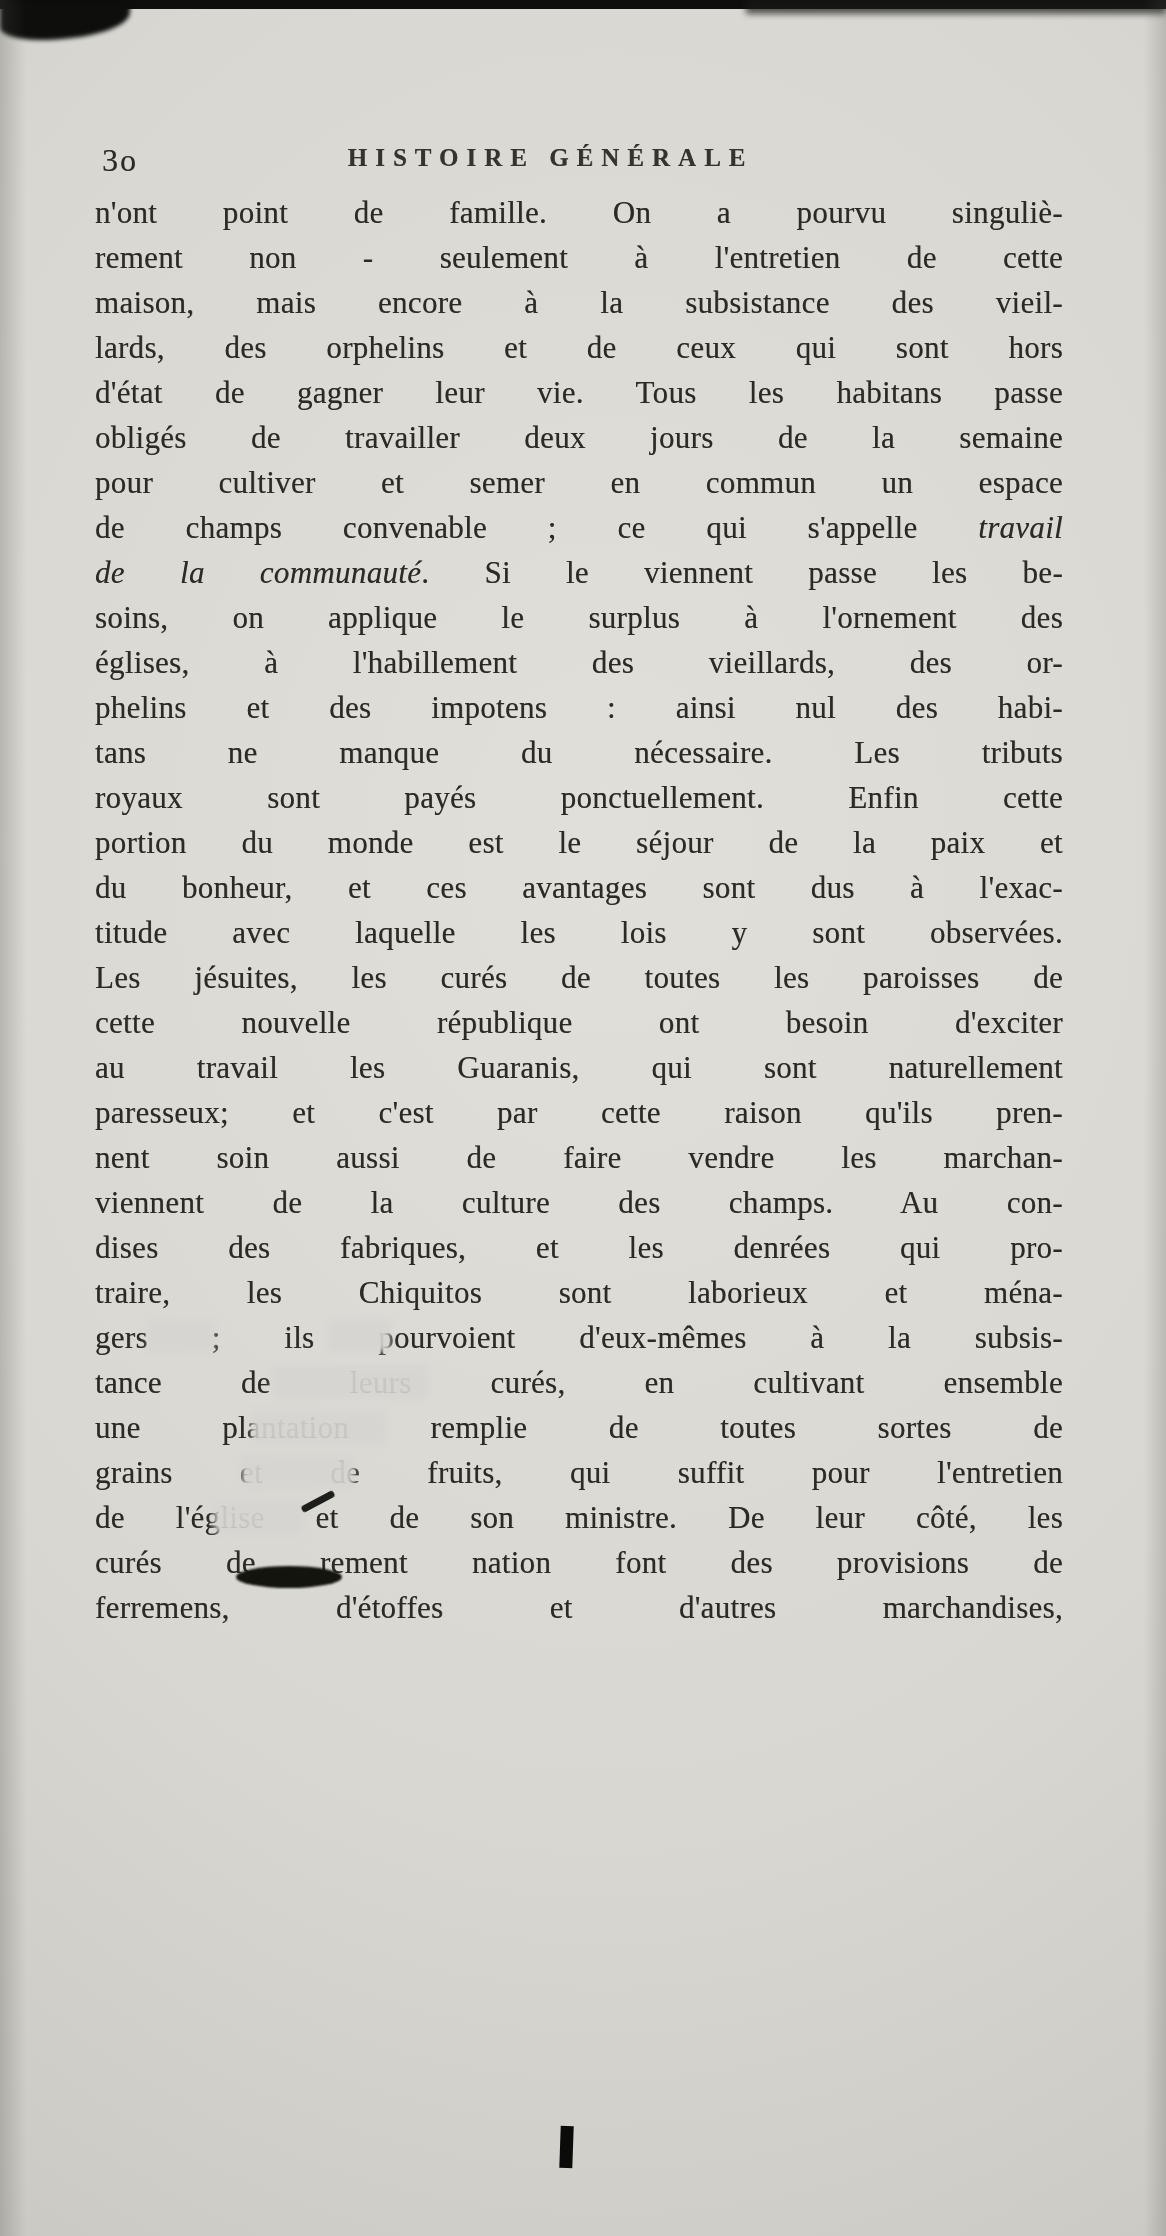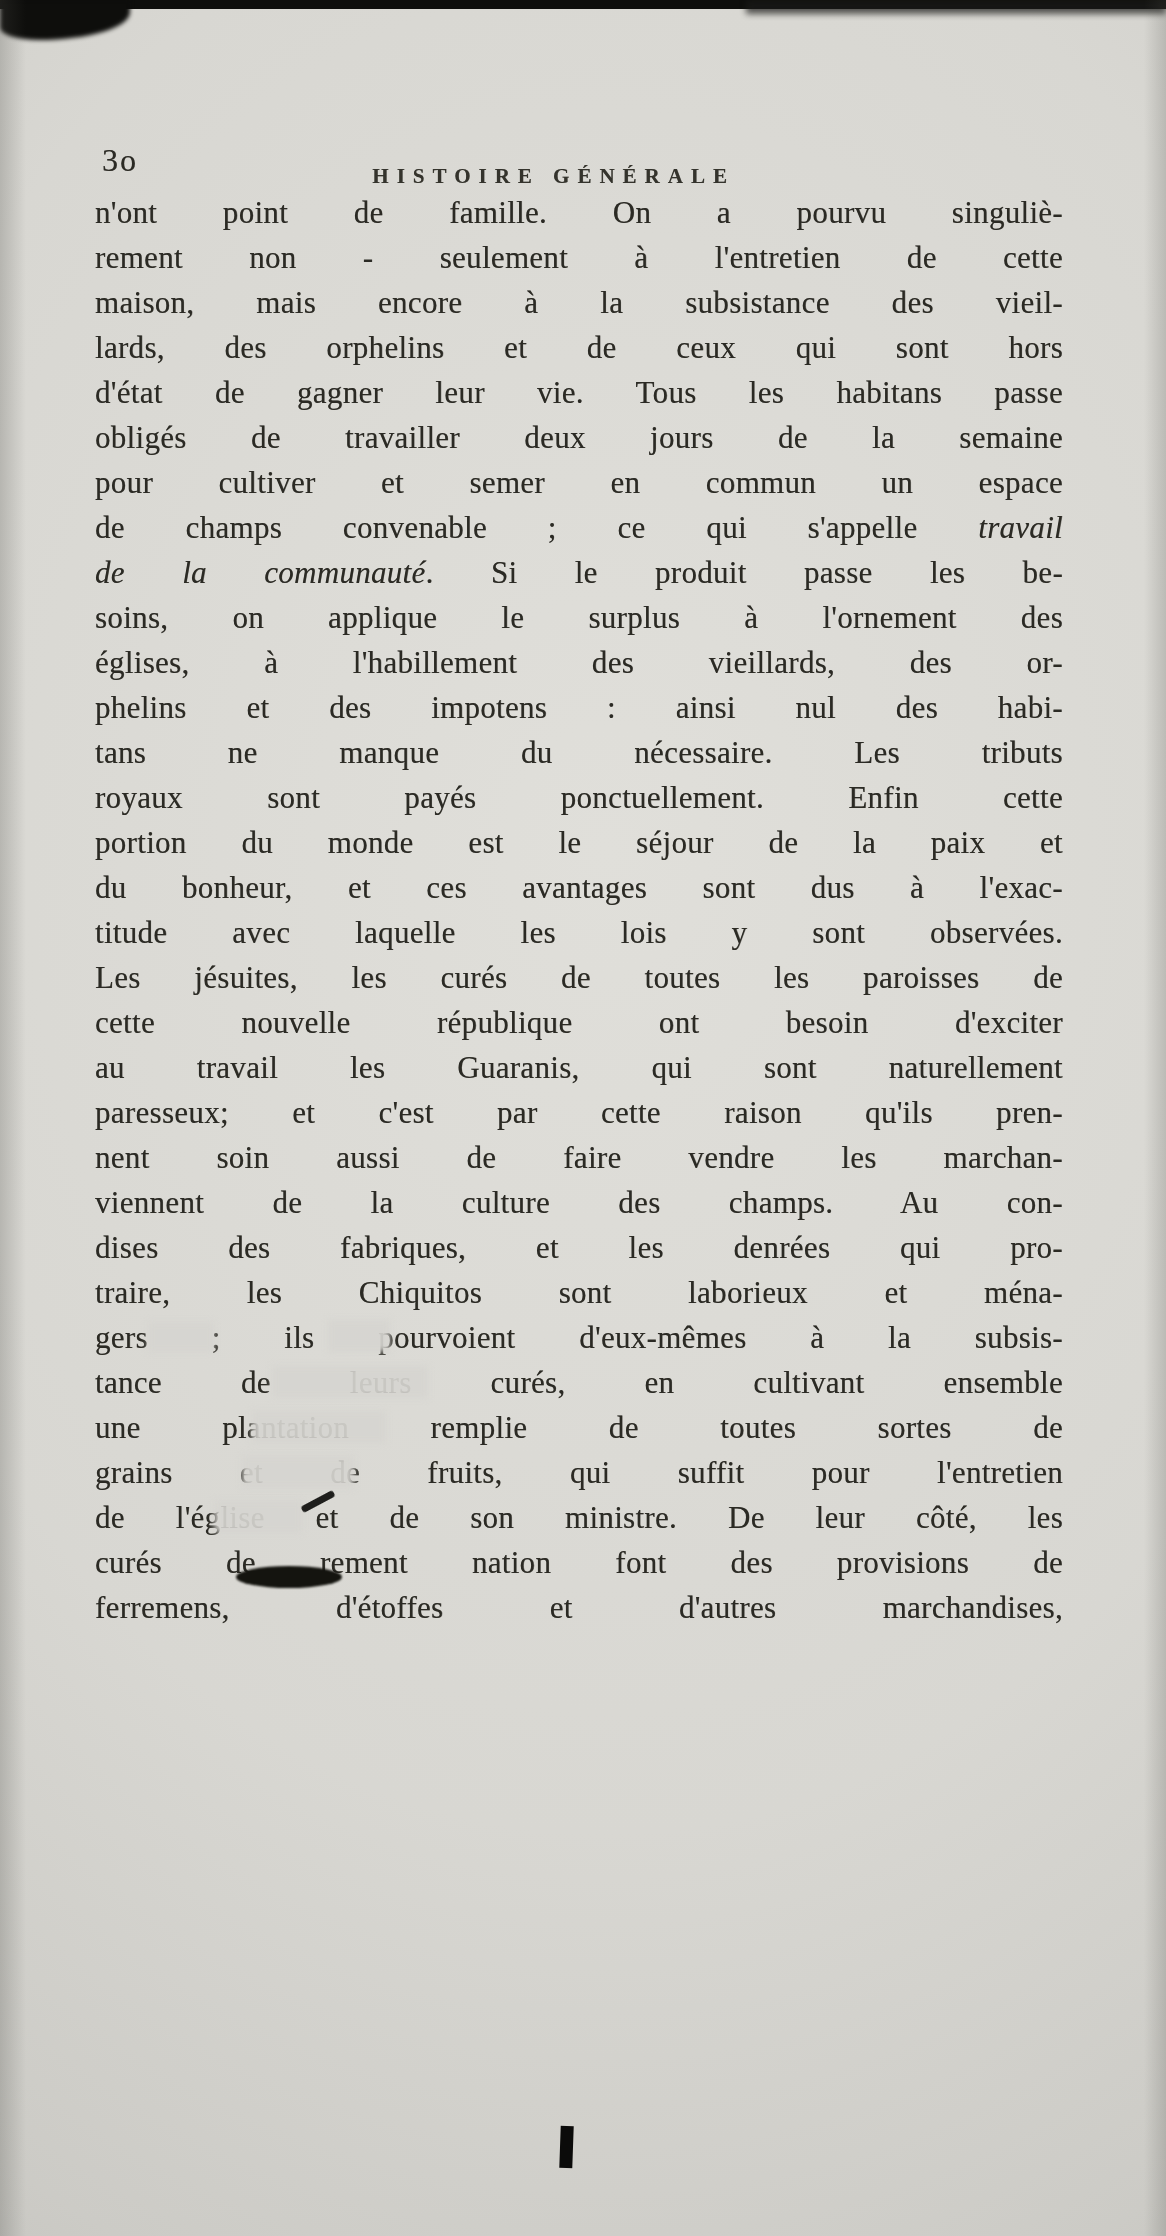--- a/index.html
+++ b/index.html
@@ -24,22 +24,22 @@
     transform:rotate(2deg);filter:blur(.4px);}
   .edge-shade-left{position:absolute;top:0;left:0;width:26px;height:2236px;
     background:linear-gradient(90deg,rgba(80,80,75,.25),rgba(80,80,75,0));}
   .edge-shade-right{position:absolute;top:0;right:0;width:22px;height:2236px;
     background:linear-gradient(270deg,rgba(80,80,75,.22),rgba(80,80,75,0));}
 
   
   .header-row{position:absolute;top:140px;left:95px;width:968px;height:46px;color:#2b2a24;}
   .page-number{position:absolute;left:0;top:2px;font-size:32px;letter-spacing:2px;
     text-shadow:.3px .3px .6px rgba(43,42,36,.55);margin-left:7px;}
-  .running-title{position:absolute;left:50%;transform:translateX(-57%);top:24px;
-    font-size:21px;letter-spacing:8px;white-space:nowrap;font-weight:bold;
+  .running-title{position:absolute;left:50%;transform:translateX(-57%);top:4px;
+    font-size:25px;letter-spacing:8px;white-space:nowrap;font-weight:bold;
     color:#34332c;text-shadow:.3px .3px .5px rgba(43,42,36,.45);}
 
   
   .text-block{
     position:absolute;top:190px;left:95px;width:968px;
     font-size:31px;line-height:45px;color:#2b2a24;
     letter-spacing:.3px;
     text-shadow:.3px .3px .6px rgba(43,42,36,.5);
   }
   .line{
@@ -83,21 +83,21 @@
 
   <div class="text-block">
       <div class="line"><span>n'ont point de famille. On a pourvu singuliè-</span></div>
       <div class="line"><span>rement non - seulement à l'entretien de cette</span></div>
       <div class="line"><span>maison, mais encore à la subsistance des vieil-</span></div>
       <div class="line"><span>lards, des orphelins et de ceux qui sont hors</span></div>
       <div class="line"><span>d'état de gagner leur vie. Tous les habitans passe</span></div>
       <div class="line"><span>obligés de travailler deux jours de la semaine</span></div>
       <div class="line"><span>pour cultiver et semer en commun un espace</span></div>
       <div class="line"><span>de champs convenable ; ce qui s'appelle </span><i>travail</i></div>
-      <div class="line"><i>de la communauté</i><span>. Si le produit passe les be-</span></div>
+      <div class="line"><i>de la communauté</i><span>. Si le viennent passe les be-</span></div>
       <div class="line"><span>soins, on applique le surplus à l'ornement des</span></div>
       <div class="line"><span>églises, à l'habillement des vieillards, des or-</span></div>
       <div class="line"><span>phelins et des impotens : ainsi nul des habi-</span></div>
       <div class="line"><span>tans ne manque du nécessaire. Les tributs</span></div>
       <div class="line"><span>royaux sont payés ponctuellement. Enfin cette</span></div>
       <div class="line"><span>portion du monde est le séjour de la paix et</span></div>
       <div class="line"><span>du bonheur, et ces avantages sont dus à l'exac-</span></div>
       <div class="line"><span>titude avec laquelle les lois y sont observées.</span></div>
       <div class="line"><span>Les jésuites, les curés de toutes les paroisses de</span></div>
       <div class="line"><span>cette nouvelle république ont besoin d'exciter</span></div>

